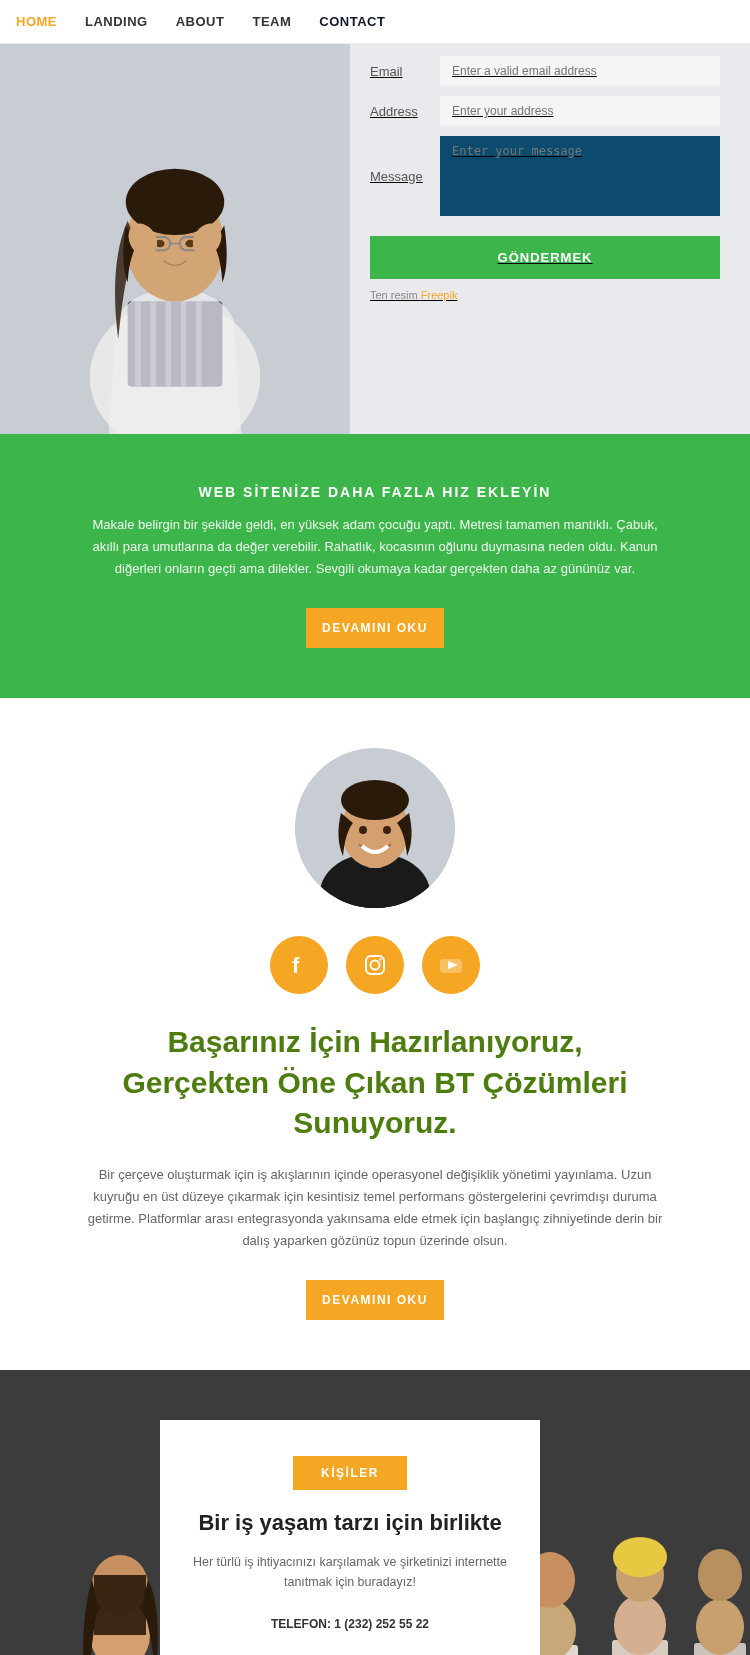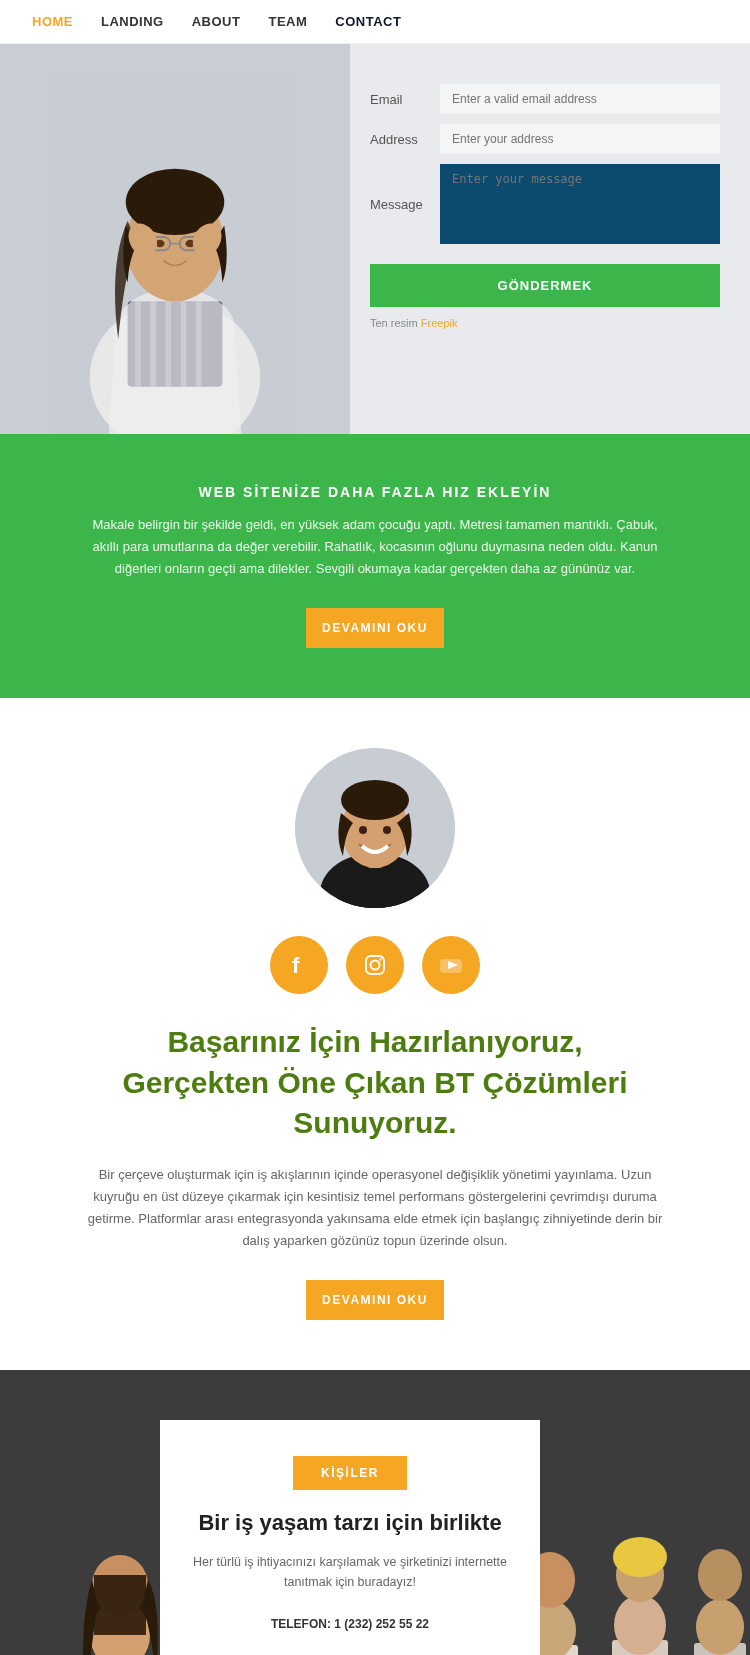--- a/index.html
+++ b/index.html
@@ -2,21 +2,21 @@
 <html><head>
   <meta charset="utf-8">
   <style>
     * { box-sizing: border-box; margin: 0; padding: 0; }
     body { font-family: Arial, sans-serif; width: 750px; background: #fff; }
 
     
     nav {
       display: flex;
       align-items: center;
-      padding: 14px 32px;
+      padding: 14px 16px;
       background: #fff;
       border-bottom: 1px solid #eee;
     }
     .nav-item {
       margin-right: 28px;
       font-size: 13px;
       font-weight: 600;
       letter-spacing: 0.5px;
       text-transform: uppercase;
       cursor: pointer;
@@ -43,24 +43,25 @@
       overflow: hidden;
       position: relative;
     }
     
     .person-svg {
       width: 260px;
       height: 360px;
     }
     .contact-form-area {
       flex: 1;
-      padding: 40px 30px 20px 20px;
+      padding: 12px 30px 20px 20px;
       display: flex;
       flex-direction: column;
       justify-content: flex-start;
+      text-decoration: underline;
     }
     .form-row {
       display: flex;
       align-items: center;
       margin-bottom: 10px;
     }
     .form-label {
       font-size: 13px;
       color: #555;
       width: 70px;

